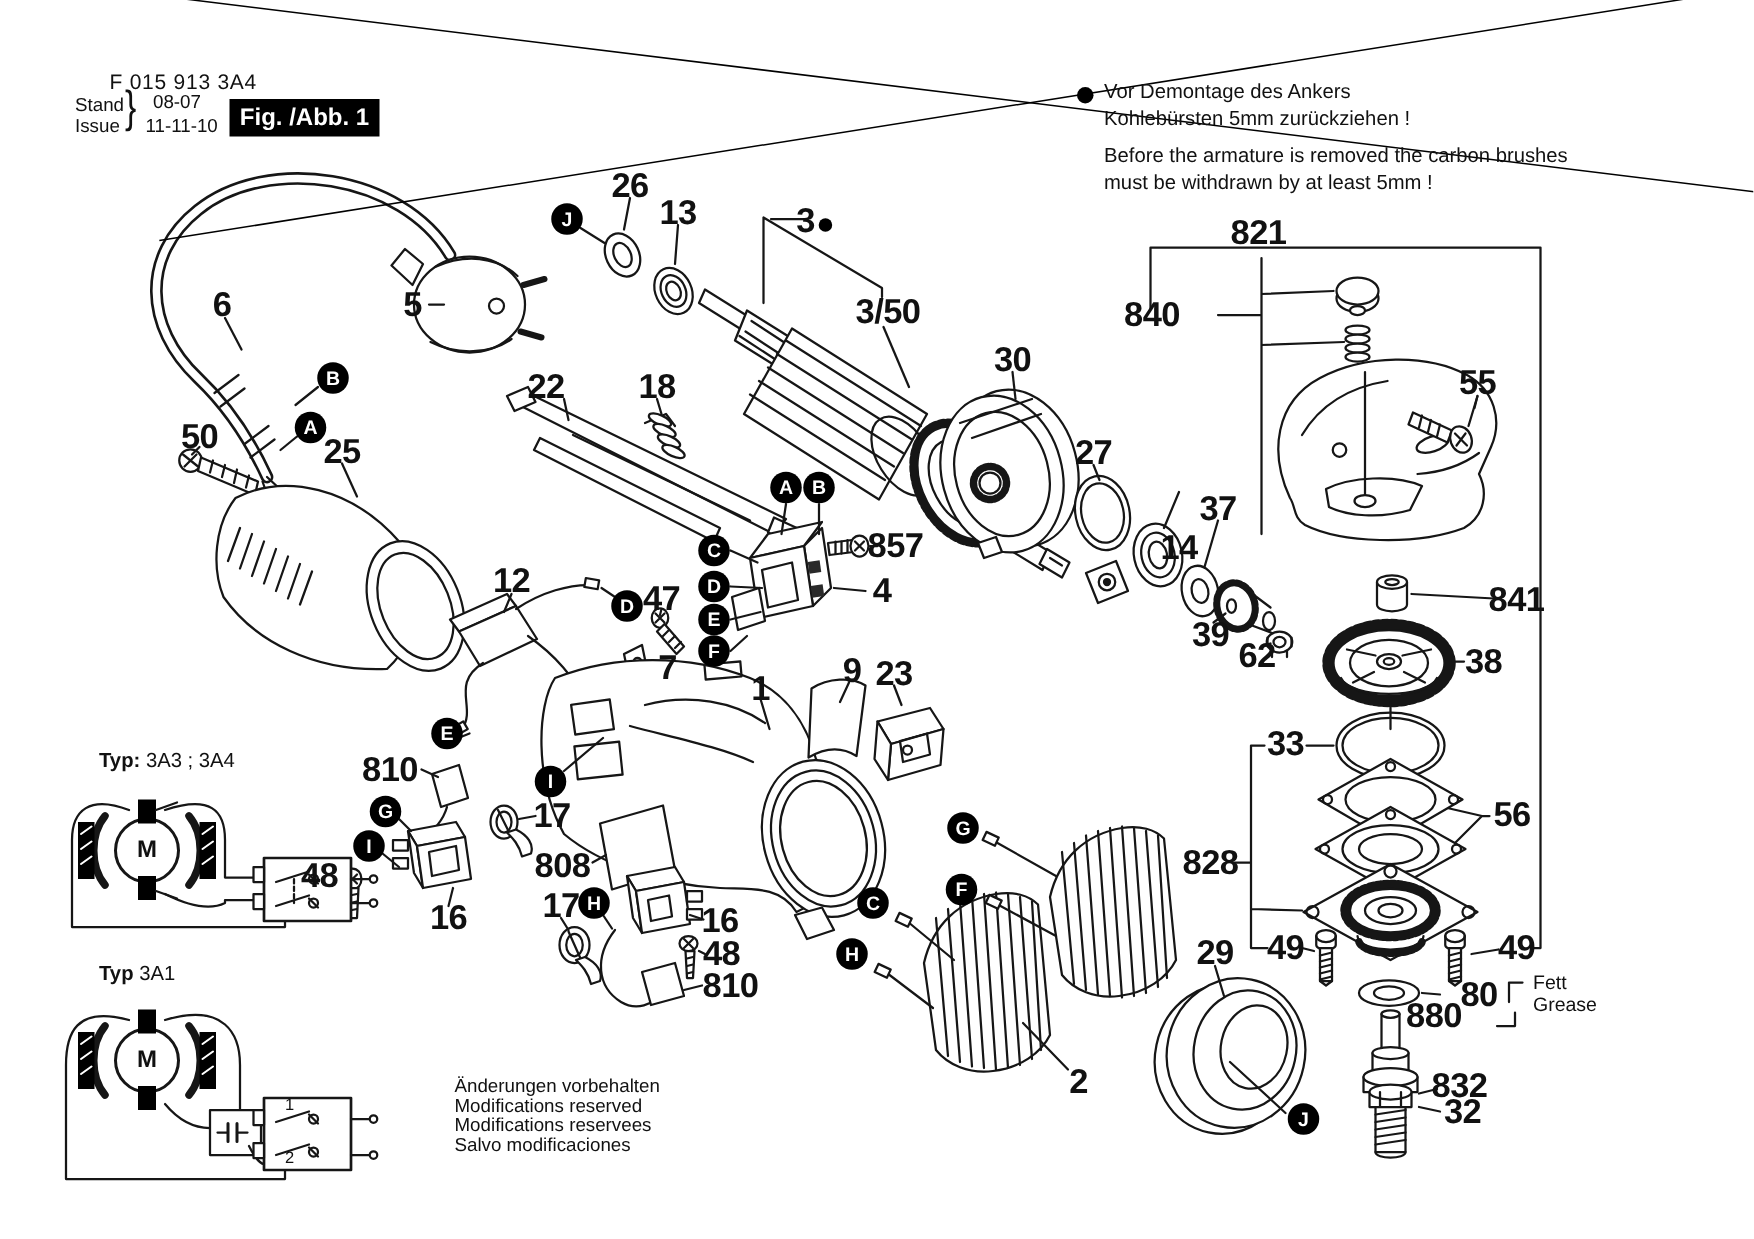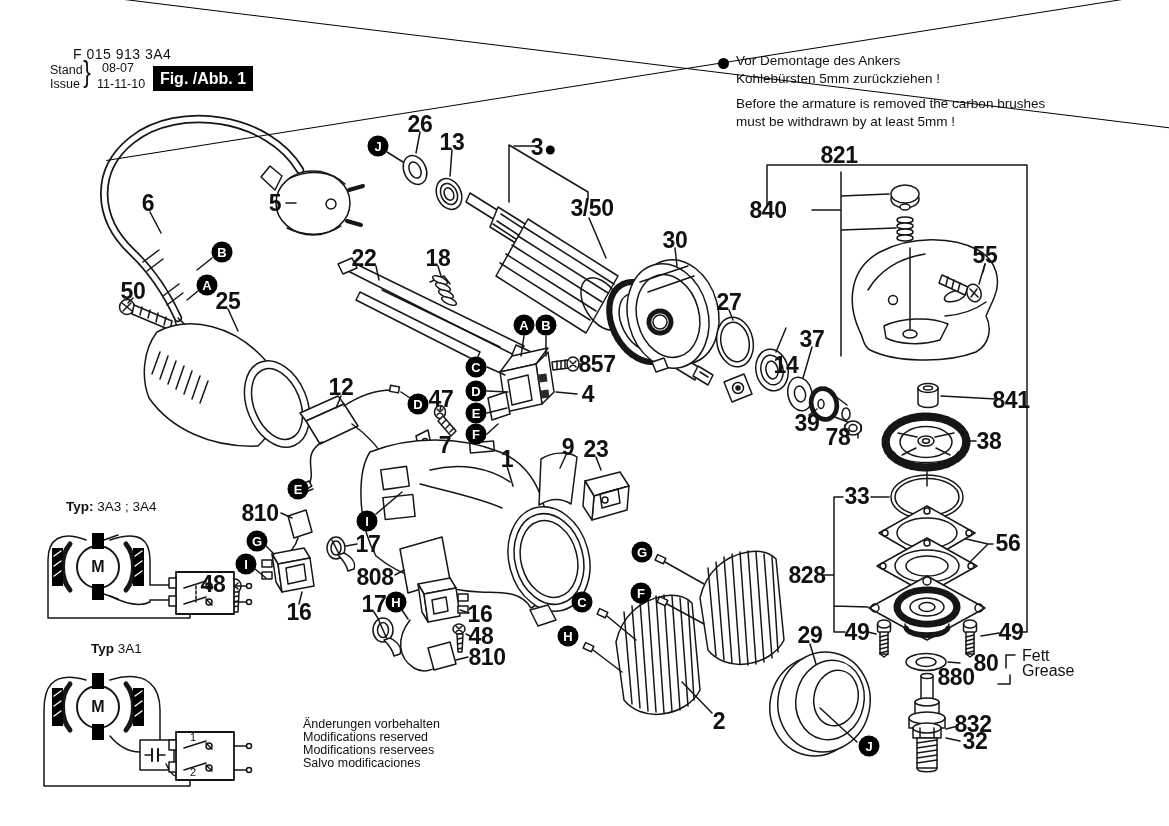--- a/index.html
+++ b/index.html
@@ -16,22 +16,22 @@
   .date-old::before{transform:rotate(-9deg);} .date-old::after{transform:rotate(7deg);}
   .date-new{left:97px;top:77px;font-size:12.5px;}
   .figbox{left:153px;top:66px;width:100px;height:25px;background:#000;color:#fff;
           font-size:16px;font-weight:bold;text-align:center;line-height:25px;}
   .title{left:470px;top:48px;font-size:21.5px;font-weight:bold;}
   .bullet{left:718px;top:58px;width:11px;height:11px;background:#000;border-radius:50%;}
   .note{font-size:13.5px;}
   .n0{left:736px;top:53px;} .n1{left:736px;top:71px;} .n2{left:736px;top:96px;} .n3{left:736px;top:114px;}
   .foot{font-size:12.5px;}
   .f0{left:303px;top:717px;} .f1{left:303px;top:730px;} .f2{left:303px;top:743px;} .f3{left:303px;top:756px;}
-  .grease{font-size:16px;} .g0{left:1022px;top:647px;} .g1{left:1022px;top:662px;}
-  .typ{font-size:13.5px;} .typA{left:66px;top:499px;} .typB{left:66px;top:641px;margin-left:25px;}
+  .grease{font-size:13px;} .g0{left:1022px;top:647px;} .g1{left:1022px;top:662px;}
+  .typ{font-size:13.5px;} .typA{left:66px;top:499px;} .typB{left:66px;top:641px;}
   .mlabel{font-size:16px;font-weight:bold;transform:translate(-50%,-50%);}
   .m1{left:98px;top:567px;} .m2{left:98px;top:707px;}
   .contact{font-size:11px;transform:translate(-50%,-50%);}
   .c1{left:193px;top:737px;} .c2{left:193px;top:772px;}
   .co{position:absolute;transform:translate(-50%,-50%);font-size:23px;font-weight:bold;
       letter-spacing:-.4px;white-space:nowrap;}
   .co .dot{display:inline-block;width:9px;height:9px;background:#000;border-radius:50%;margin-left:3px;}
   .badge{position:absolute;transform:translate(-50%,-50%);width:21px;height:21px;border-radius:50%;
          background:#000;color:#fff;font-size:13px;font-weight:bold;display:flex;
          align-items:center;justify-content:center;}
@@ -563,21 +563,21 @@
       <div class="co" style="left: 441px; top: 399px;">47</div>
       <div class="co" style="left: 445px; top: 445px;">7</div>
       <div class="co" style="left: 568px; top: 447px;">9</div>
       <div class="co" style="left: 596px; top: 449px;">23</div>
       <div class="co" style="left: 507px; top: 459px;">1</div>
       <div class="co" style="left: 675px; top: 240px;">30</div>
       <div class="co" style="left: 729px; top: 302px;">27</div>
       <div class="co" style="left: 786px; top: 321px; margin-top: 44px;">14</div>
       <div class="co" style="left: 812px; top: 339px;">37</div>
       <div class="co" style="left: 807px; top: 423px; text-align: center;">39</div>
-      <div class="co" style="left: 838px; top: 437px;">78</div>
+      <div class="co" style="left: 838px; top: 437px;">62</div>
       <div class="co" style="left: 839px; top: 155px;">821</div>
       <div class="co" style="left: 768px; top: 210px;">840</div>
       <div class="co" style="left: 985px; top: 255px;">55</div>
       <div class="co" style="left: 1011px; top: 400px;">841</div>
       <div class="co" style="left: 989px; top: 441px; text-align: right;">38</div>
       <div class="co" style="left: 857px; top: 496px;">33</div>
       <div class="co" style="left: 1008px; top: 543px;">56</div>
       <div class="co" style="left: 807px; top: 575px;">828</div>
       <div class="co" style="left: 857px; top: 632px;">49</div>
       <div class="co" style="left: 1011px; top: 632px;">49</div>

